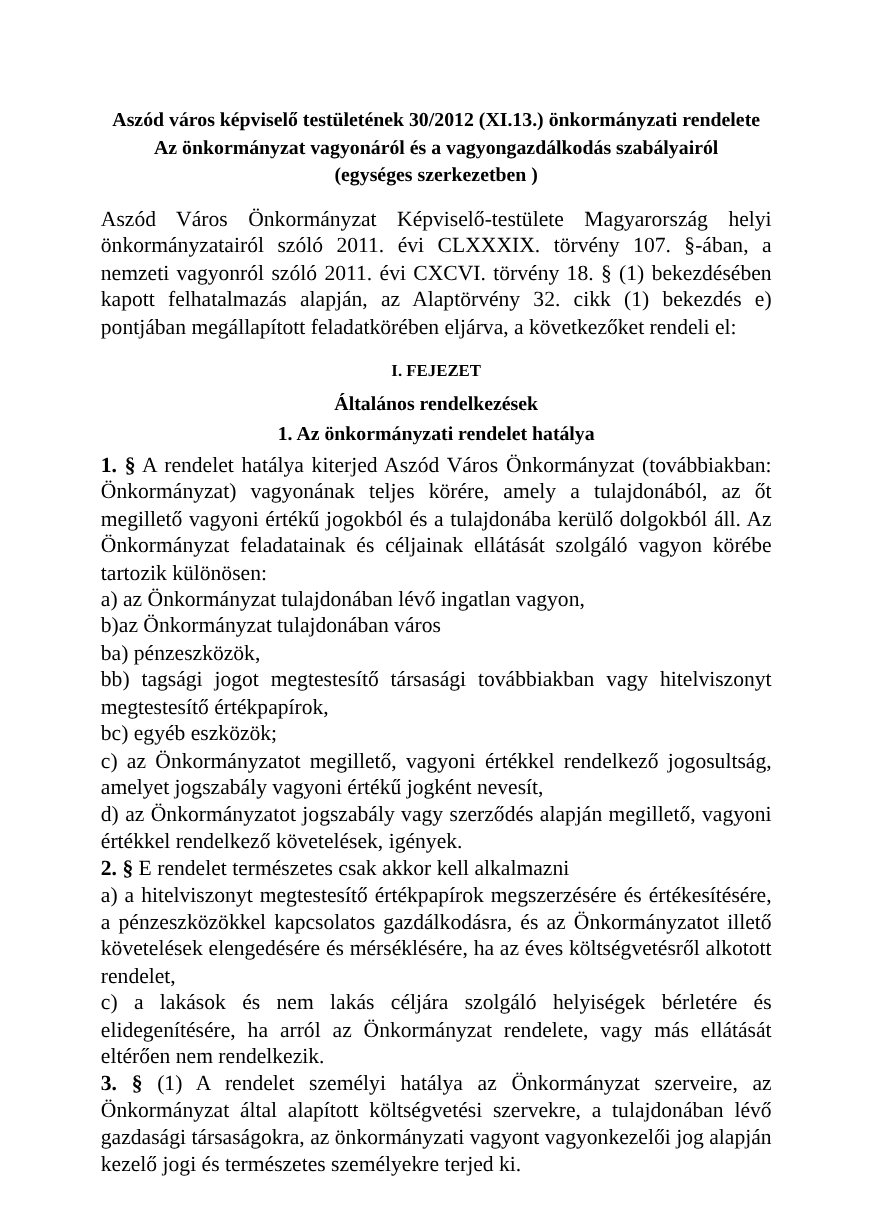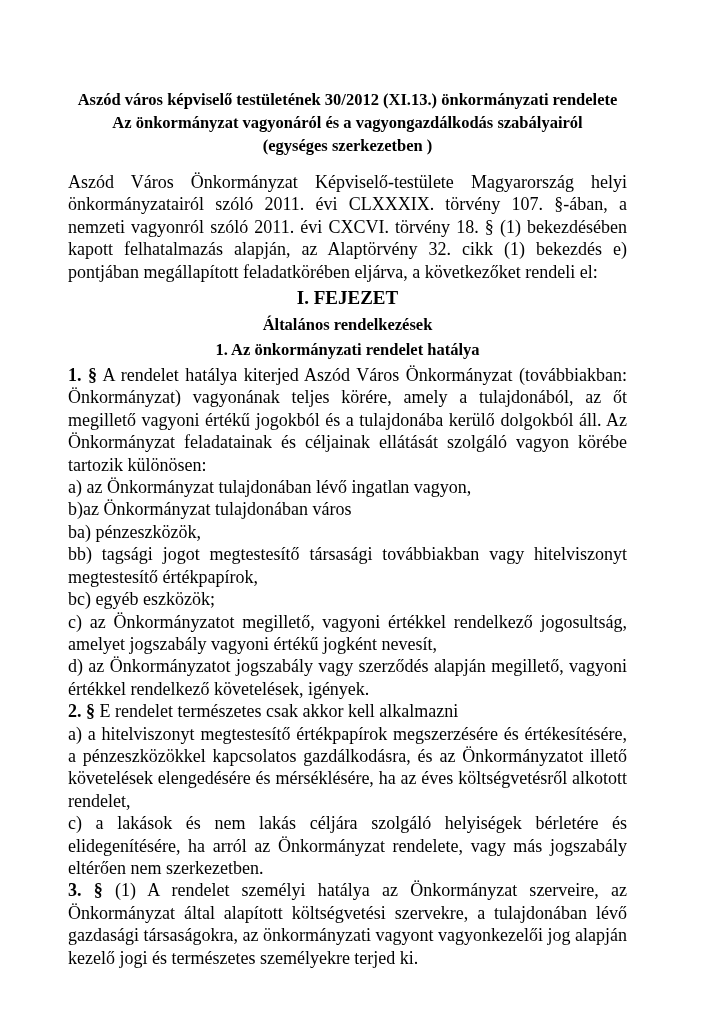--- a/index.html
+++ b/index.html
@@ -1,25 +1,25 @@
 <!DOCTYPE html>
 <html><head>
 <meta charset="utf-8">
 <style>
   html, body { margin: 0; padding: 0; background: #ffffff; }
   body { width: 724px; height: 1024px; position: relative; overflow: hidden;
          font-family: "Liberation Serif", "DejaVu Serif", serif; color: #000; }
-  .page { position: absolute; left: 68px; top: 88px; width: 559px; }
+  .page { position: absolute; left: 84px; top: 88px; width: 559px; }
   .title { text-align: center; font-weight: bold; font-size: 16.5px; line-height: 23px; margin: 0; }
   .title-line { display: block; }
   .preamble { margin-top: 14px; }
   p { margin: 0; font-size: 18px; line-height: 22.4px; }
   .just { text-align: justify; text-align-last: left; }
   .center { text-align: center; font-weight: bold; }
-  .chapter { font-size: 19px; line-height: 25px; margin-top: 2px; }
+  .chapter { font-size: 14px; line-height: 25px; margin-top: 14px; }
   .sub { font-size: 16.5px; line-height: 25px; margin-top: 2px; }
   .sec-title { font-size: 16.5px; line-height: 25px; margin-top: 0; margin-bottom: 2px; }
   .para-num { font-weight: bold; }
 </style>
 </head>
 <body>
 
 <div class="page">
 
   <h1 class="title">
@@ -44,20 +44,20 @@
   <p class="just">bb) tagsági jogot megtestesítő társasági továbbiakban vagy hitelviszonyt megtestesítő értékpapírok,</p>
   <p class="just">bc) egyéb eszközök;</p>
   <p class="just">c) az Önkormányzatot megillető, vagyoni értékkel rendelkező jogosultság, amelyet jogszabály vagyoni értékű jogként nevesít,</p>
   <p class="just">d) az Önkormányzatot jogszabály vagy szerződés alapján megillető, vagyoni értékkel rendelkező követelések, igények.</p>
 
   <p class="just">
     <span class="para-num">2. §</span>
     <span>E rendelet természetes csak akkor kell alkalmazni</span>
   </p>
   <p class="just">a) a hitelviszonyt megtestesítő értékpapírok megszerzésére és értékesítésére, a pénzeszközökkel kapcsolatos gazdálkodásra, és az Önkormányzatot illető követelések elengedésére és mérséklésére, ha az éves költségvetésről alkotott rendelet,</p>
-  <p class="just">c) a lakások és nem lakás céljára szolgáló helyiségek bérletére és elidegenítésére, ha arról az Önkormányzat rendelete, vagy más jogszabály eltérően nem szerkezetben.</p>
+  <p class="just">c) a lakások és nem lakás céljára szolgáló helyiségek bérletére és elidegenítésére, ha arról az Önkormányzat rendelete, vagy más ellátását eltérően nem rendelkezik.</p>
 
   <p class="just">
     <span class="para-num">3. §</span>
     <span>(1) A rendelet személyi hatálya az Önkormányzat szerveire, az Önkormányzat által alapított költségvetési szervekre, a tulajdonában lévő gazdasági társaságokra, az önkormányzati vagyont vagyonkezelői jog alapján kezelő jogi és természetes személyekre terjed ki.</span>
   </p>
 
 </div>
 
 </body></html>

